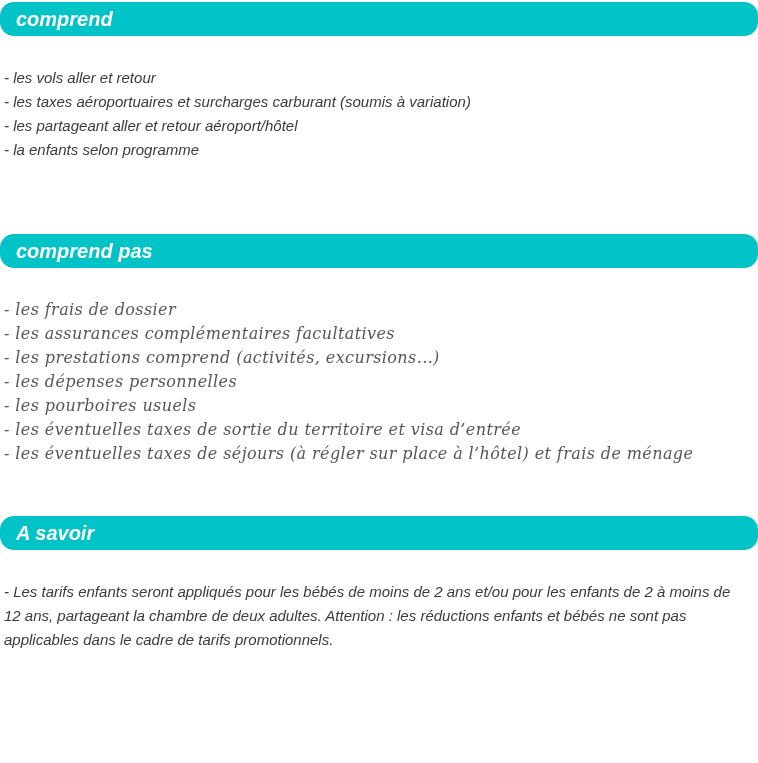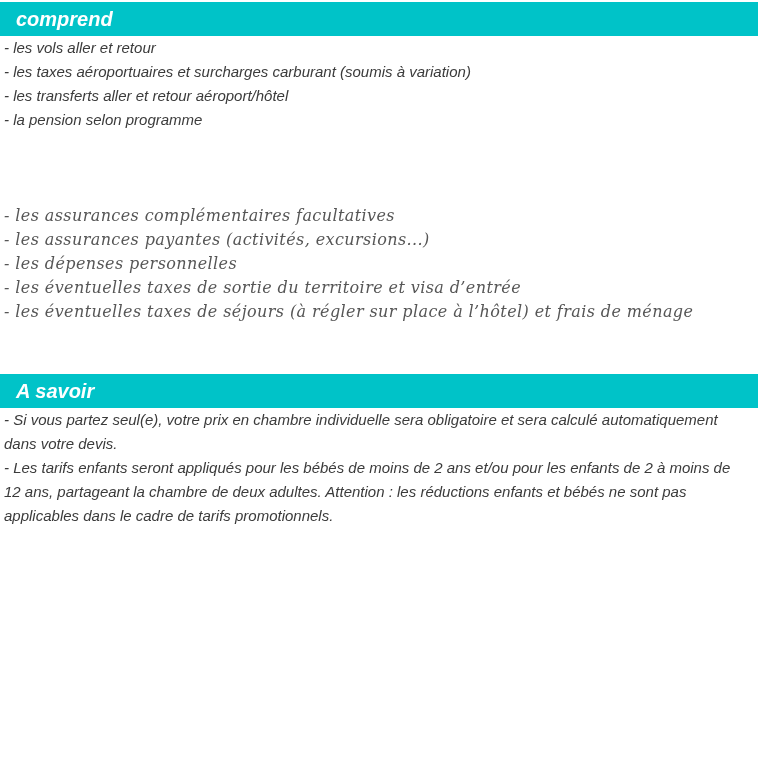--- a/index.html
+++ b/index.html
@@ -15,31 +15,32 @@
   }
   .page {
     padding-top: 2px;
   }
   .section-header {
     height: 34px;
     background: var(--header-bg, #00c3c8);
     display: flex;
     align-items: center;
     padding: 0 16px;
+    border-radius: 14px;
   }
   .section-title {
     margin: 0;
     color: var(--header-text, #ffffff);
     font-size: 20px;
     font-weight: 700;
     font-style: italic;
     font-family: "Liberation Sans", sans-serif;
   }
   .section-body {
-    padding: 0 8px 0 4px;
+    padding: 30px 8px 0 4px;
   }
   .item {
     font-style: italic;
   }
   .sans-list .item {
     font-family: "Liberation Sans", sans-serif;
     font-size: 15px;
     line-height: 24px;
     color: var(--body-text-sans, #3b3b3b);
   }
@@ -59,38 +60,42 @@
 
 <div class="page">
 
   <section class="section section-comprend">
     <header class="section-header">
       <h2 class="section-title">comprend</h2>
     </header>
     <div class="section-body sans-list">
       <div class="item">- les vols aller et retour</div>
       <div class="item">- les taxes aéroportuaires et surcharges carburant (soumis à variation)</div>
-      <div class="item">- les transferts aller et retour aéroport/hôtel</div>
-      <div class="item">- la pension selon programme</div>
+      <div class="item">- les partageant aller et retour aéroport/hôtel</div>
+      <div class="item">- la enfants selon programme</div>
     </div>
   </section>
 
   <section class="section section-comprend-pas">
+    <header class="section-header">
+      <h2 class="section-title">comprend pas</h2>
+    </header>
     <div class="section-body serif-list">
+      <div class="item">- les frais de dossier</div>
       <div class="item">- les assurances complémentaires facultatives</div>
-      <div class="item">- les assurances payantes (activités, excursions...)</div>
+      <div class="item">- les prestations comprend (activités, excursions...)</div>
       <div class="item">- les dépenses personnelles</div>
+      <div class="item">- les pourboires usuels</div>
       <div class="item">- les éventuelles taxes de sortie du territoire et visa d’entrée</div>
       <div class="item">- les éventuelles taxes de séjours (à régler sur place à l’hôtel) et frais de ménage</div>
     </div>
   </section>
 
   <section class="section section-a-savoir">
     <header class="section-header">
       <h2 class="section-title">A savoir</h2>
     </header>
     <div class="section-body sans-list">
-      <div class="item">- Si vous partez seul(e), votre prix en chambre individuelle sera obligatoire et sera calculé automatiquement dans votre devis.</div>
       <div class="item">- Les tarifs enfants seront appliqués pour les bébés de moins de 2 ans et/ou pour les enfants de 2 à moins de 12 ans, partageant la chambre de deux adultes. Attention : les réductions enfants et bébés ne sont pas applicables dans le cadre de tarifs promotionnels.</div>
     </div>
   </section>
 
 </div>
 
 </body></html>

